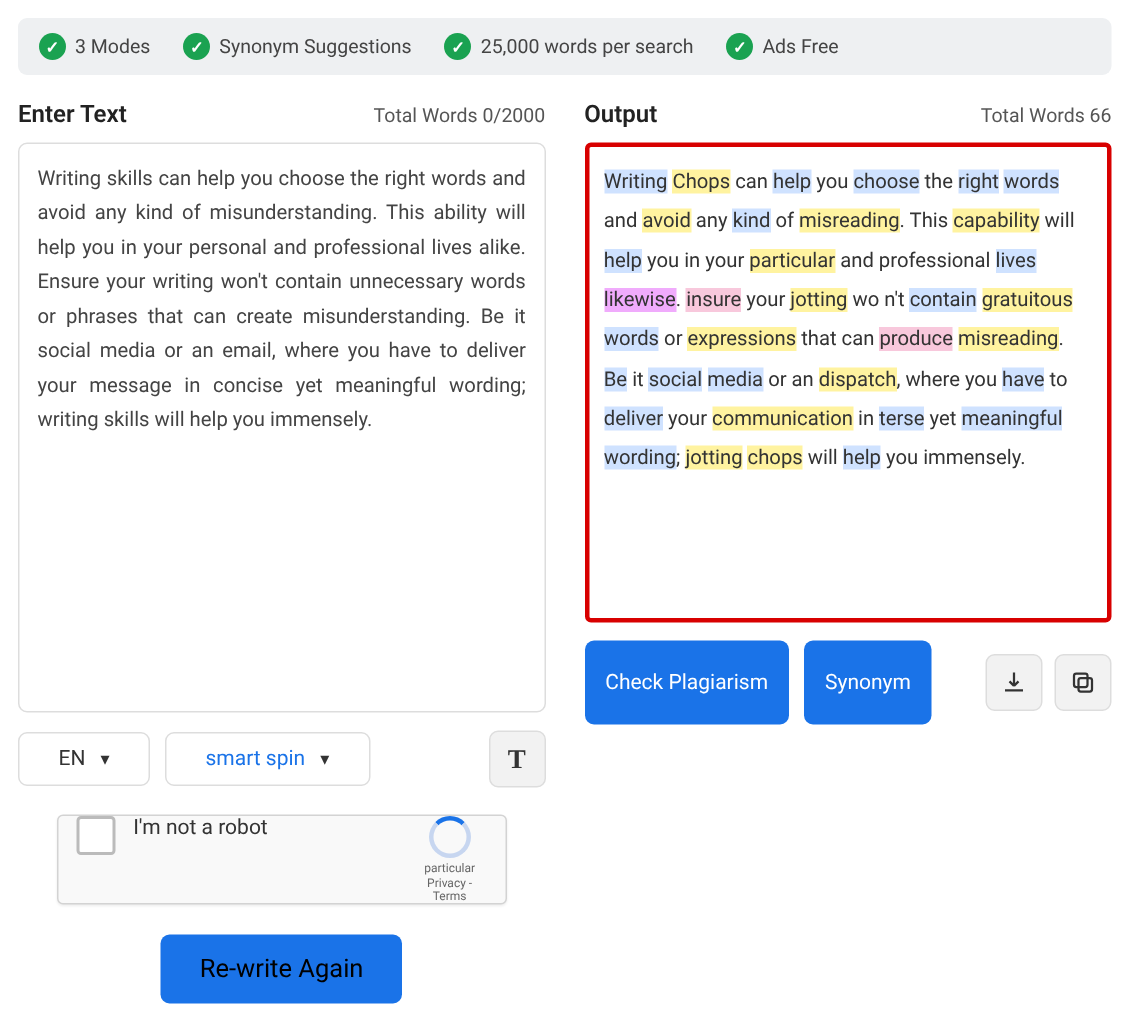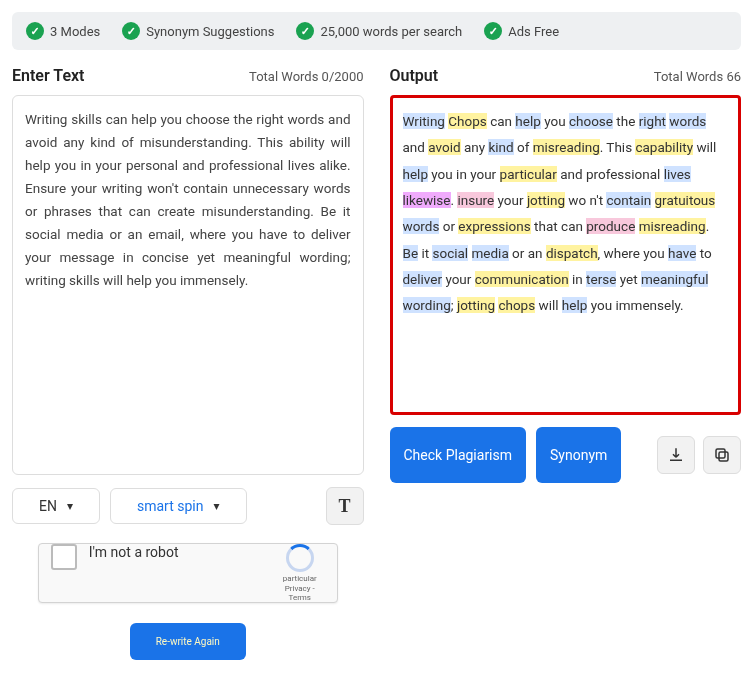--- a/index.html
+++ b/index.html
@@ -19,21 +19,21 @@
 .sel{border:1px solid #ddd;border-radius:6px;padding:9px 26px;display:flex;align-items:center;gap:10px;background:#fff;cursor:pointer;font-size:14px}
 .sel.blue{color:#1a73e8}
 .chev{font-size:12px;color:#333}
 .ticon{margin-left:auto;width:38px;height:38px;border:1px solid #ddd;border-radius:6px;background:#f2f2f2;display:flex;align-items:center;justify-content:center;font-family:Georgia,serif;font-size:18px;font-weight:bold;cursor:pointer}
 .btn-b{background:#1a73e8;color:#fff;border:none;border-radius:6px;padding:20px 14px;font-size:14px;cursor:pointer}
 .iconbtn{width:38px;height:38px;border:1px solid #ddd;border-radius:6px;background:#f2f2f2;display:flex;align-items:center;justify-content:center;cursor:pointer}
 .recap{width:300px;height:60px;border:1px solid #d3d3d3;border-radius:4px;margin:18px auto 0;display:flex;align-items:flex-start;padding:0 12px;gap:12px;background:#f9f9f9;box-shadow:0 1px 2px rgba(0,0,0,.08)}
 .recap .cb{width:26px;height:26px;border:2px solid #bbb;border-radius:3px;background:#fff}
 .recap .txt{flex:1;font-size:14px;color:#333}
 .recap .logo{width:50px;text-align:center;font-size:8px;color:#666;line-height:1.2}
-.rewrite{display:block;margin:20px auto 0;background:#1a73e8;color:#fef9c3;border:none;border-radius:6px;padding:13px 26px;font-size:10px;cursor:pointer}
+.rewrite{display:block;margin:20px auto 0;background:#1a73e8;color:#000000;border:none;border-radius:6px;padding:13px 26px;font-size:17px;cursor:pointer}
 .hl-b{background:#cfe2ff}
 .hl-y{background:#fff3a0}
 .hl-g{background:#f0abfc}
 .hl-p{background:#f8c8dc}
 .spinner{width:28px;height:28px;border:3px solid #c7d6f0;border-top-color:#1a73e8;border-radius:50%;margin:0 auto 2px}
 </style>
 </head>
 <body>
 
 <div class="topbar">

